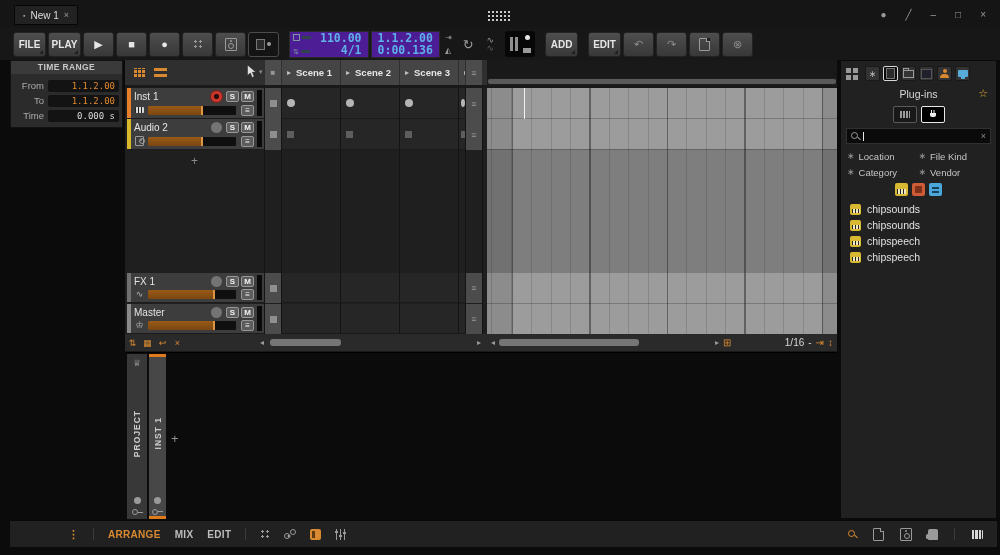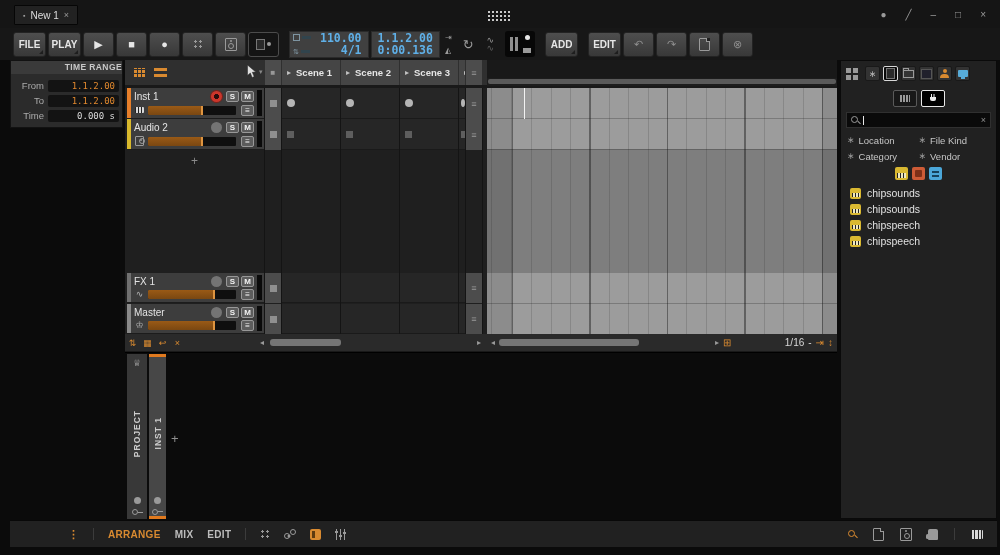--- a/index.html
+++ b/index.html
@@ -20,42 +20,42 @@
   .winctl span{cursor:default;}
 
   
   .toolbar{position:absolute;left:0;top:28px;right:0;height:32px;background:#171717;display:flex;align-items:center;padding-left:13px;gap:2px;}
   .tbtn{height:25px;background:linear-gradient(#4e4e4e,#383838);border:1px solid #232323;border-radius:3px;
         display:flex;align-items:center;justify-content:center;color:#e6e6e6;font-size:10px;font-weight:bold;position:relative;box-sizing:border-box;}
   .tbtn.w{width:33px;} .tbtn.i{width:31px;font-size:11px;font-weight:normal;}
   .tbtn.fold::after{content:"";position:absolute;right:2px;bottom:2px;border-left:4px solid transparent;border-bottom:4px solid #1e1e1e;}
   .tbtn.pressed{background:#141414;border-color:#4c4c4c;color:#bbb;}
   .tbtn.dim{color:#8f8f8f;}
-  .lcd{height:27px;background:#404040;border:1px solid #2a2a2a;display:flex;align-items:center;box-sizing:border-box;}
+  .lcd{height:27px;background:#4c1d95;border:1px solid #2a2a2a;display:flex;align-items:center;box-sizing:border-box;}
   .lcd .mini{display:flex;flex-direction:column;justify-content:space-around;height:100%;padding:2px 3px;gap:2px;}
   .mini .r{display:flex;align-items:center;gap:2px;}
   .mini .bx{width:5px;height:5px;border:1px solid #7e95a2;}
   .mini .ud{color:#7e95a2;font-size:7px;line-height:5px;}
   .mini .bar{width:9px;height:3px;background:#31444d;}
   .blue{color:#5fb0e8;font-family:"DejaVu Sans Mono",monospace;font-weight:bold;font-size:11.5px;line-height:12px;text-align:right;}
   .lcdcol{display:flex;flex-direction:column;justify-content:center;padding:0 6px;}
   .tico{display:flex;flex-direction:column;justify-content:space-around;height:25px;color:#9a9a9a;font-size:8px;padding:0 3px;}
   .bigico{color:#9a9a9a;font-size:13px;padding:0 6px;}
   .curves{display:flex;flex-direction:column;color:#9a9a9a;font-size:9px;line-height:8px;padding:0 5px;}
   .vu{width:30px;height:26px;background:#070707;border-radius:3px;position:relative;margin-left:4px;}
   .vu i{position:absolute;background:#8f8f8f;width:3px;height:14px;top:6px;}
   .vu .b1{left:5px;} .vu .b2{left:10px;}
   .vu .dot{position:absolute;right:5px;top:4px;width:5px;height:5px;border-radius:50%;background:#e6e6e6;}
   .vu .fold2{position:absolute;right:4px;bottom:4px;width:8px;height:5px;background:#9a9a9a;}
   .tsep{width:6px;}
 
   
   .leftpanel{position:absolute;left:10px;top:60px;width:113px;bottom:36px;}
   .trbox{position:absolute;left:0;top:0;right:0;height:68px;background:#2b2b2b;border:1px solid #121212;box-sizing:border-box;}
-  .trhead{height:13px;background:#3a3a3a;font-size:8.5px;font-weight:bold;color:#c8c8c8;text-align:right;line-height:13px;letter-spacing:.4px;}
+  .trhead{height:13px;background:#3a3a3a;font-size:8.5px;font-weight:bold;color:#c8c8c8;text-align:center;line-height:13px;letter-spacing:.4px;}
   .trrow{display:flex;align-items:center;height:15px;padding:8px 3px 0 3px;gap:4px;box-sizing:border-box;}
   .trrow .lbl{flex:0 0 30px;text-align:right;font-size:9.5px;color:#ababab;}
   .trrow .val{flex:1;background:#131313;border-radius:2px;text-align:right;padding:1px 4px;font-size:9px;
               font-family:"DejaVu Sans Mono",monospace;color:#e0882e;}
   .trrow .val.white{color:#dcdcdc;}
   .inspbox{position:absolute;left:0;top:72px;right:0;bottom:0;background:#262626;border:1px solid #121212;
            display:flex;align-items:center;justify-content:center;}
   .noitem{font-size:10px;color:#8f8f8f;}
 
   
@@ -598,20 +598,24 @@
       <span class="btab">
           <span class="termico"></span>
         </span>
       <span class="btab">
           <span class="person"></span>
         </span>
       <span class="btab">
           <span class="monico"></span>
         </span>
     </div>
+    <div class="btitle">
+      <span>Plug-ins</span>
+      <span class="fav">☆</span>
+    </div>
     <div class="dtyperow">
       <span class="dbtn keys">
           <span class="keysico"></span>
         </span>
       <span class="dbtn plug">
           <span class="plugico"></span>
         </span>
     </div>
     <div class="bsearch">
       <span class="mag"></span>

